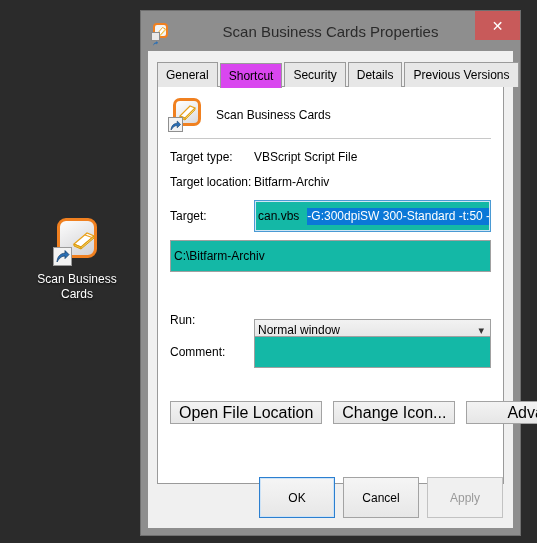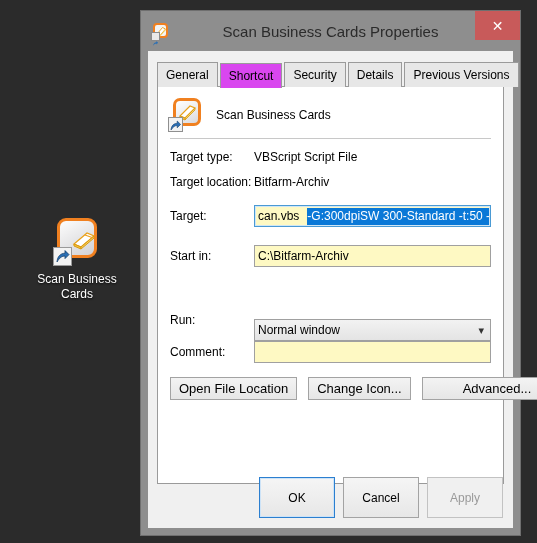--- a/index.html
+++ b/index.html
@@ -243,22 +243,22 @@
     right: 12px;
     height: 22px;
     display: flex;
     align-items: center;
     font-size: 12px;
     color: #000000;
   }
   .form-label { width: 84px; flex: 0 0 84px; }
   .field {
     flex: 1 1 auto;
-    height: 22px;
-    background: #fef9c3;
+    height: 32px;
+    background: #14b8a6;
     border: 1px solid #a0a0a0;
     box-sizing: border-box;
     display: flex;
     align-items: center;
     padding: 0 3px;
     font-size: 12px;
     overflow: hidden;
     white-space: nowrap;
     cursor: text;
     gap: 8px;
@@ -323,27 +323,28 @@
     display: flex;
     gap: 11px;
   }
   .action-button {
     height: 23px;
     min-width: 76px;
     padding: 0 8px;
     background: linear-gradient(#f3f3f3,#e6e6e6);
     border: 1px solid #a3a3a3;
     box-sizing: border-box;
-    font-size: 13px;
+    font-size: 16px;
     color: #000000;
     display: flex;
     align-items: center;
     justify-content: center;
     cursor: default;
     white-space: nowrap;
+    margin-top: 24px;
   }
   #open-file-location-button { min-width: 114px; }
   #change-icon-button { min-width: 96px; }
   #advanced-button { min-width: 88px; padding-left: 40px; }
 
   
   #dialog-footer {
     position: absolute;
     right: 10px;
     bottom: 10px;
@@ -457,21 +458,20 @@
       <div class="form-row" id="row-target">
         <span class="form-label">Target:</span>
         <div class="field" id="target-field">
           <span id="target-text-plain">can.vbs</span>
             <span id="target-text-selected"> -G:300dpiSW 300-Standard -t:50 -j:1000</span>
             <span id="target-caret"></span>
         </div>
       </div>
 
       <div class="form-row" id="row-startin">
-        <span class="form-label">Start in:</span>
         <div class="field">C:\Bitfarm-Archiv</div>
       </div>
 
 
       <div class="form-row" id="row-run">
         <span class="form-label">Run:</span>
         <div id="run-combo">
           <span>Normal window</span>
           <span id="run-combo-arrow">▾</span>
         </div>

